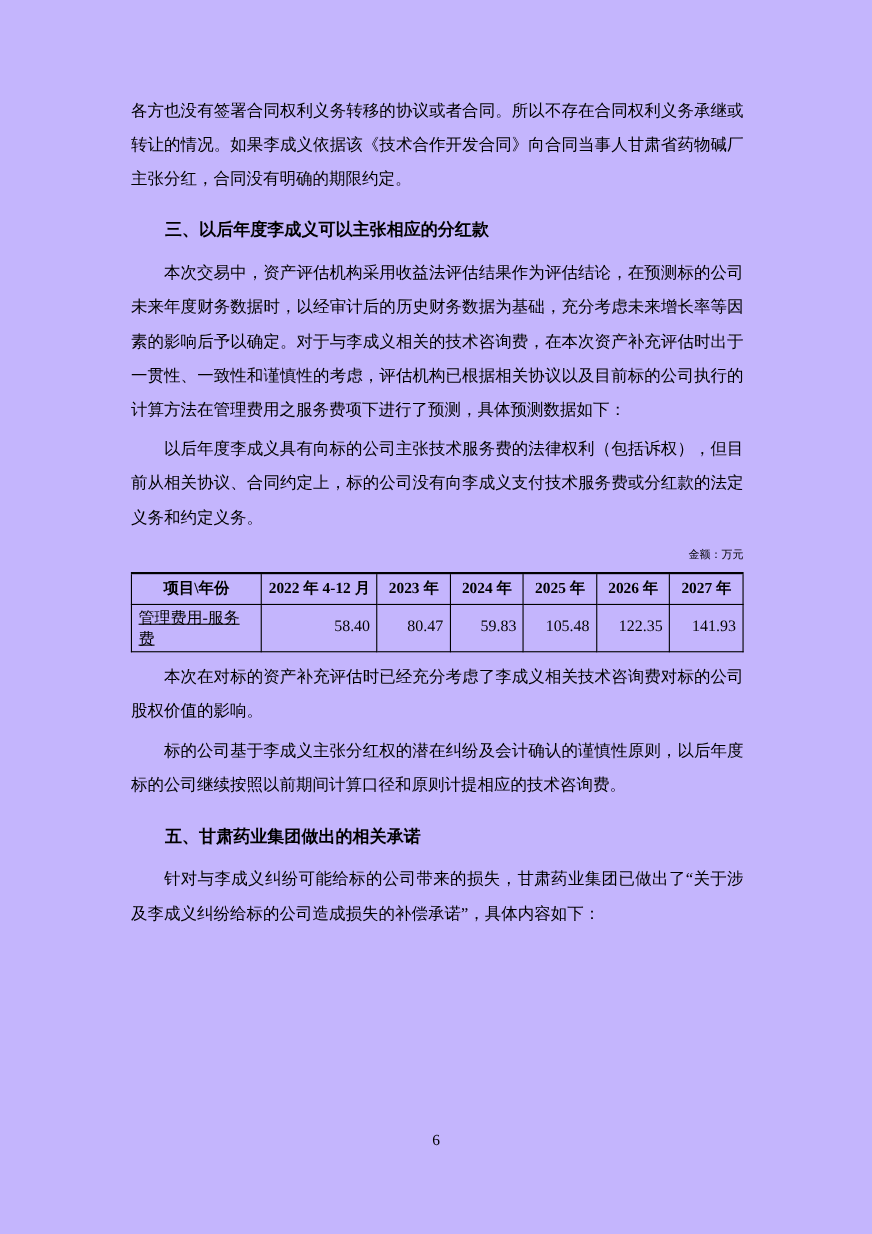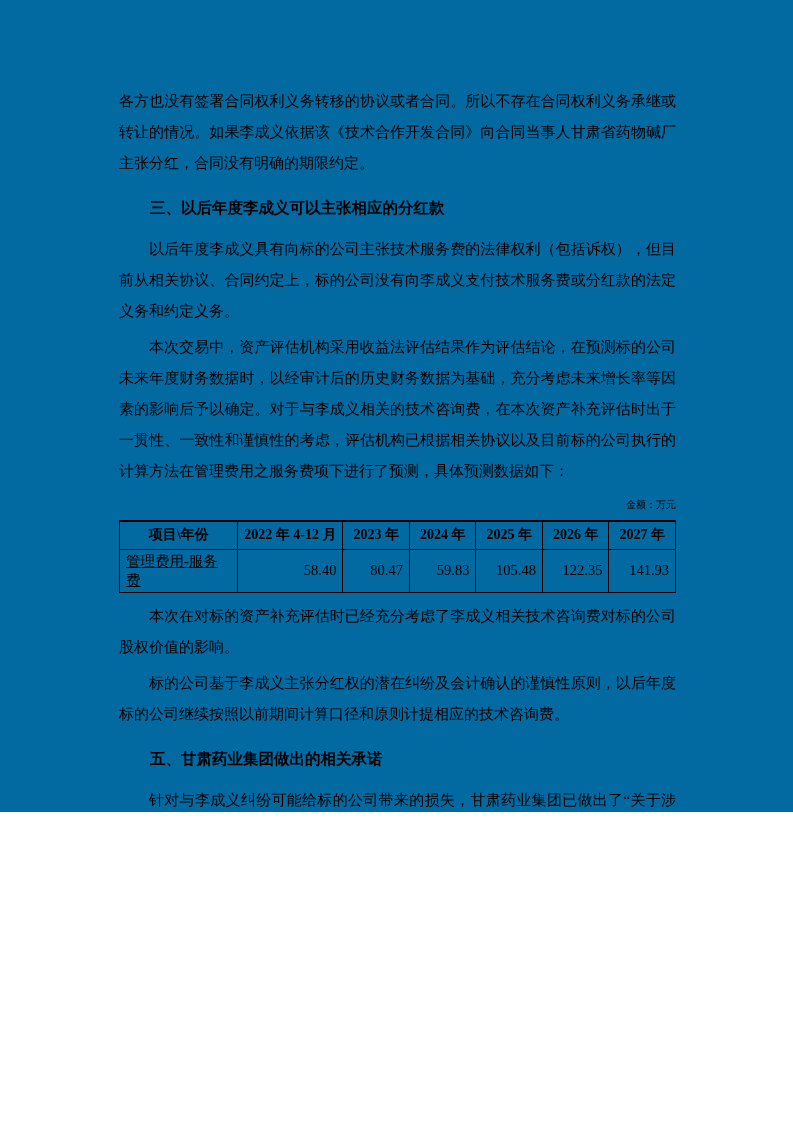--- a/index.html
+++ b/index.html
@@ -5,39 +5,39 @@
   * { margin: 0; padding: 0; box-sizing: border-box; }
   html, body { background: #ffffff; }
   body {
     width: 793px;
     font-family: "Liberation Serif", "DejaVu Serif", serif;
     color: #000;
   }
   .page {
     position: relative;
     width: 793px;
-    height: 812px;
-    background: #0369a1;
+    height: 1122px;
+    background: #c4b5fd;
     overflow: hidden;
   }
   .content {
     position: absolute;
     left: 119px;
     top: 86px;
     width: 557px;
   }
   .para {
     font-size: 15px;
     line-height: 31px;
     text-align: justify;
     margin: 0 0 5px 0;
   }
   .indent { text-indent: 2em; }
   .heading {
-    font-family: Liberation Mono, monospace;
+    font-family: Liberation Sans, sans-serif;
     font-size: 15.5px;
     font-weight: bold;
     line-height: 31px;
     text-indent: 2em;
     margin: 15px 0 9px 0;
   }
   .unit-label {
     font-size: 10px;
     line-height: 26px;
     text-align: right;
@@ -78,23 +78,23 @@
 </head>
 <body>
 
 <div class="page">
   <main class="content">
 
     <p class="para">各方也没有签署合同权利义务转移的协议或者合同。所以不存在合同权利义务承继或转让的情况。如果李成义依据该《技术合作开发合同》向合同当事人甘肃省药物碱厂主张分红，合同没有明确的期限约定。</p>
 
     <h2 class="heading">三、以后年度李成义可以主张相应的分红款</h2>
 
+    <p class="para indent">本次交易中，资产评估机构采用收益法评估结果作为评估结论，在预测标的公司未来年度财务数据时，以经审计后的历史财务数据为基础，充分考虑未来增长率等因素的影响后予以确定。对于与李成义相关的技术咨询费，在本次资产补充评估时出于一贯性、一致性和谨慎性的考虑，评估机构已根据相关协议以及目前标的公司执行的计算方法在管理费用之服务费项下进行了预测，具体预测数据如下：</p>
+
     <p class="para indent">以后年度李成义具有向标的公司主张技术服务费的法律权利（包括诉权），但目前从相关协议、合同约定上，标的公司没有向李成义支付技术服务费或分红款的法定义务和约定义务。</p>
-
-    <p class="para indent">本次交易中，资产评估机构采用收益法评估结果作为评估结论，在预测标的公司未来年度财务数据时，以经审计后的历史财务数据为基础，充分考虑未来增长率等因素的影响后予以确定。对于与李成义相关的技术咨询费，在本次资产补充评估时出于一贯性、一致性和谨慎性的考虑，评估机构已根据相关协议以及目前标的公司执行的计算方法在管理费用之服务费项下进行了预测，具体预测数据如下：</p>
 
     <div class="unit-label">金额：万元</div>
 
     <table class="data-table">
       <colgroup>
         <col style="width:121px">
         <col style="width:101px">
         <col style="width:67px">
         <col style="width:67px">
         <col style="width:67px">

